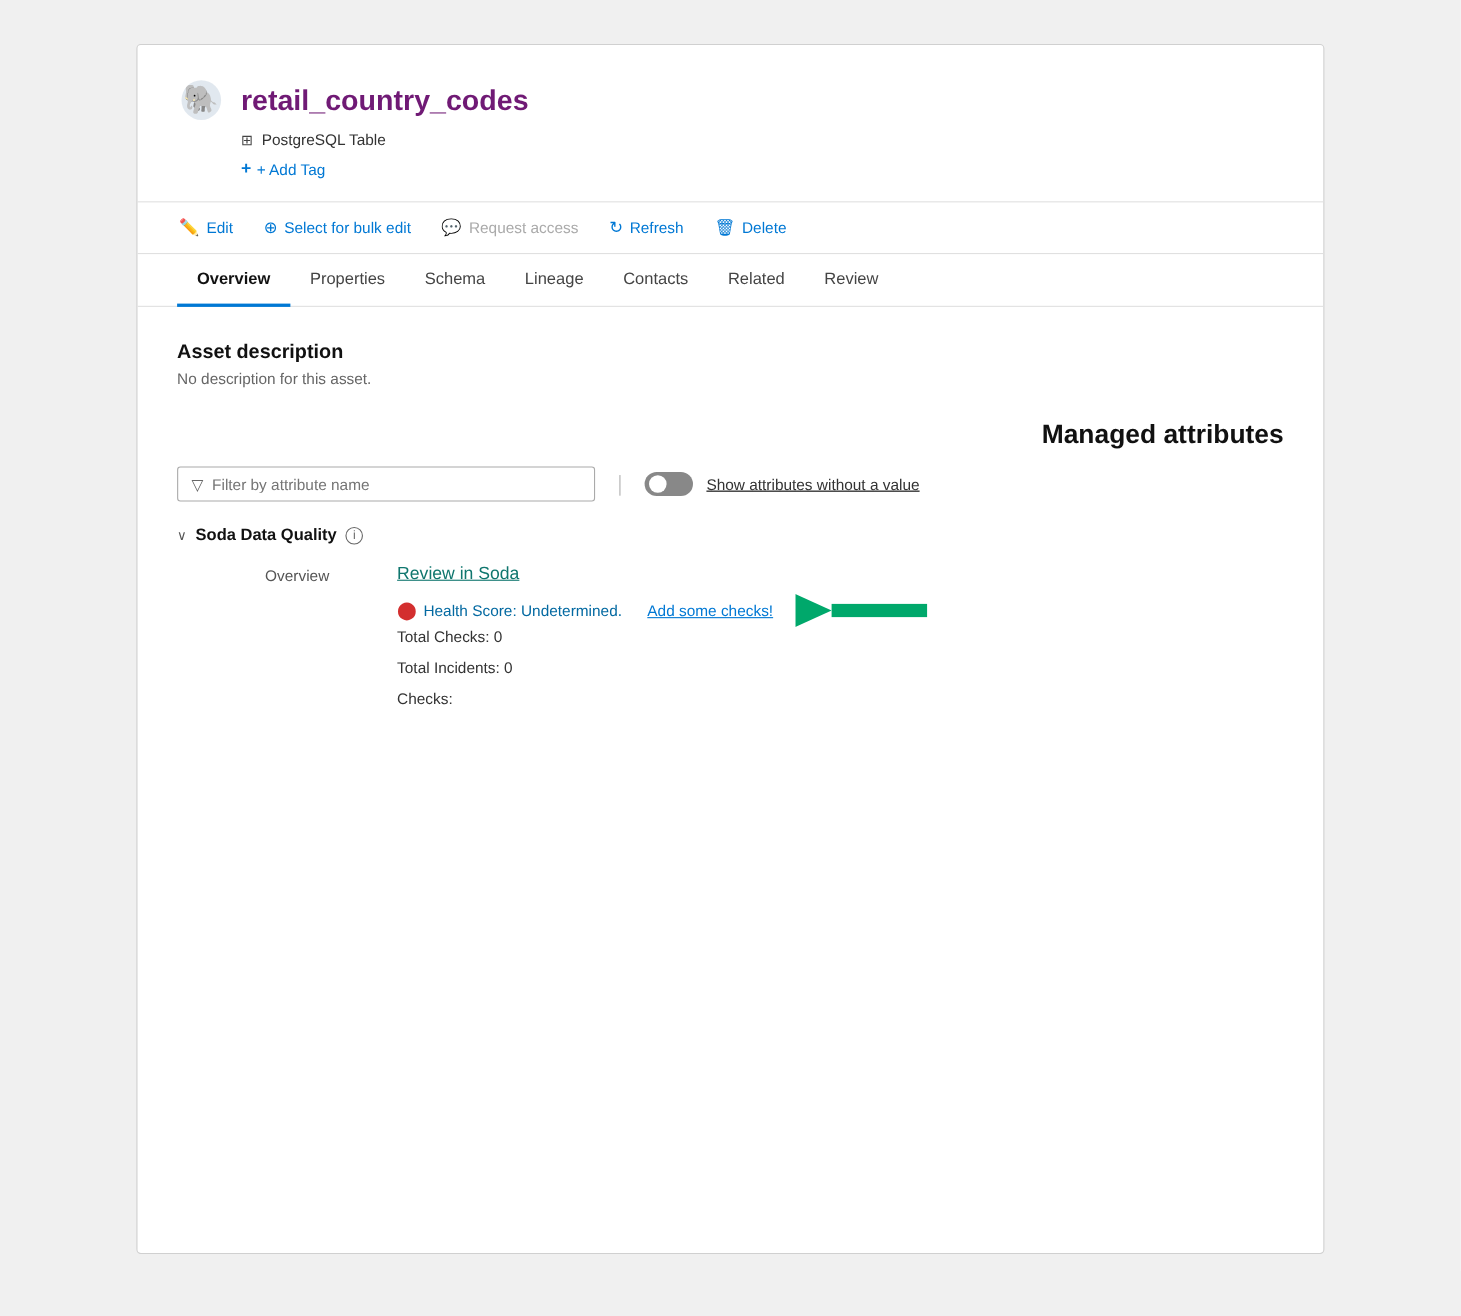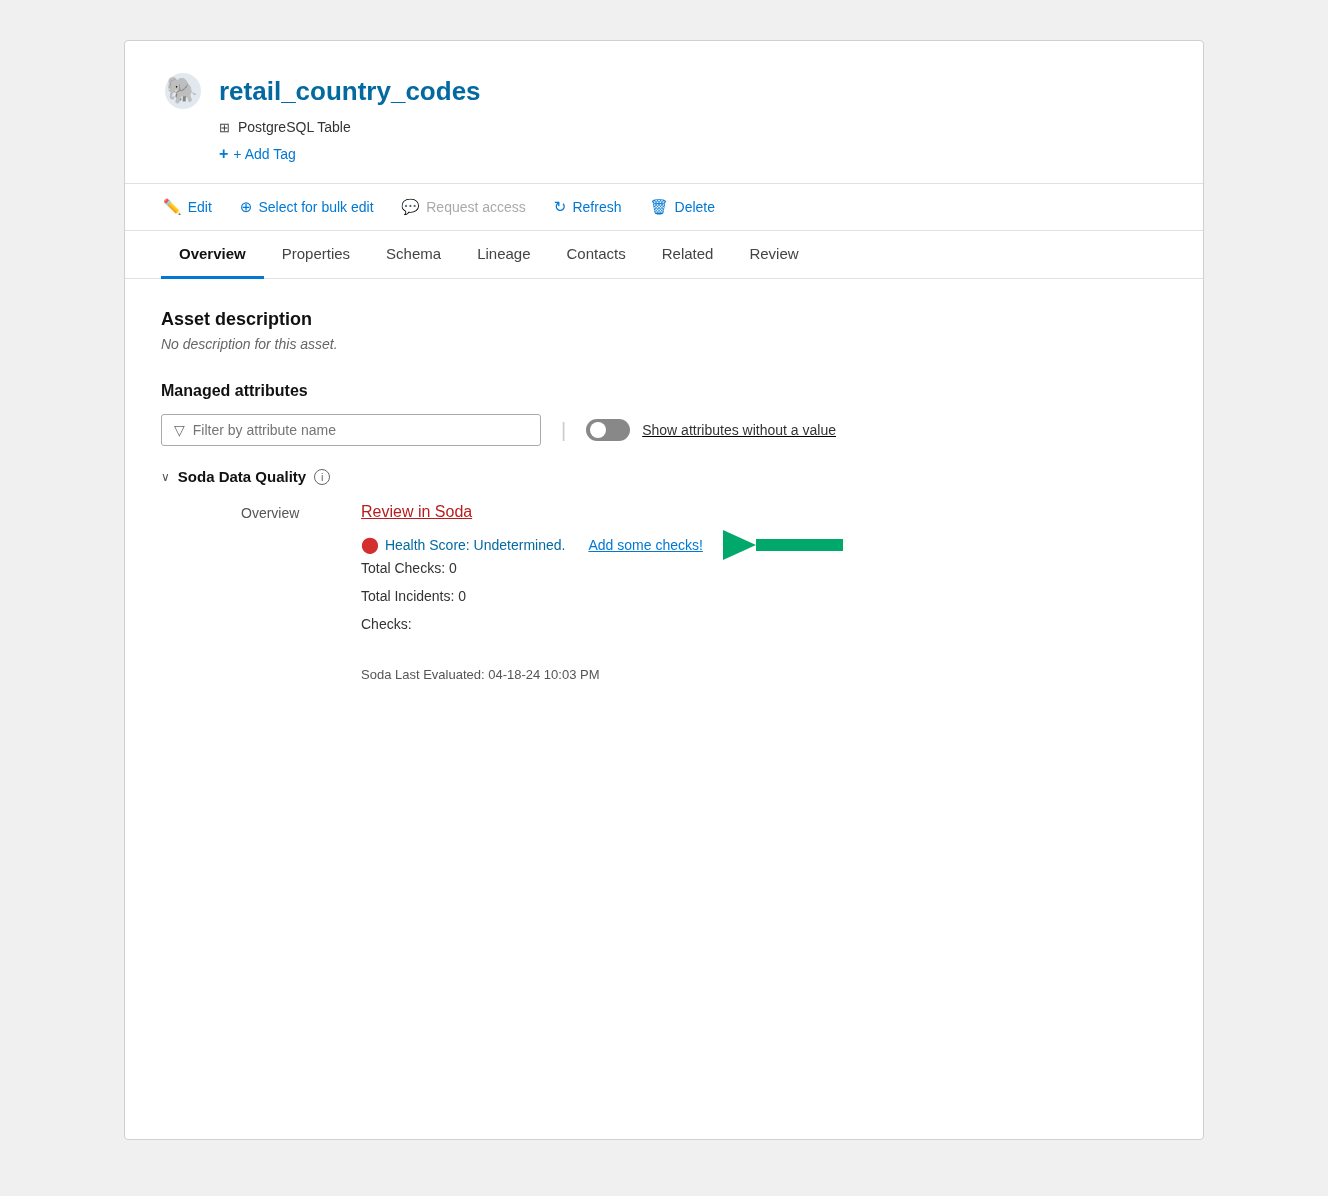--- a/index.html
+++ b/index.html
@@ -33,21 +33,21 @@
       margin-bottom: 6px;
     }
     .postgres-icon {
       width: 44px;
       height: 44px;
       flex-shrink: 0;
     }
     .asset-title {
       font-size: 26px;
       font-weight: 700;
-      color: #0369a1;
+      color: #701a75;
     }
     .asset-subtitle-row {
       display: flex;
       align-items: center;
       gap: 8px;
       margin-left: 58px;
       margin-bottom: 10px;
     }
     .table-icon {
       font-size: 13px;
@@ -127,27 +127,27 @@
     .section-title {
       font-size: 18px;
       font-weight: 700;
       color: #111;
       margin-bottom: 6px;
     }
     .section-desc {
       font-size: 14px;
       color: #666;
       margin-bottom: 30px;
-      font-style: italic;
     }
     .managed-attrs-title {
-      font-size: 16px;
+      font-size: 24px;
       font-weight: 700;
       color: #111;
       margin-bottom: 14px;
+      text-align: right;
     }
     .filter-row {
       display: flex;
       align-items: center;
       gap: 20px;
       margin-bottom: 22px;
     }
     .filter-input-wrap {
       display: flex;
       align-items: center;
@@ -240,21 +240,21 @@
       width: 120px;
       font-size: 14px;
       color: #555;
       flex-shrink: 0;
       padding-top: 2px;
     }
     .soda-val-col {
       flex: 1;
     }
     .soda-link {
-      color: #b91c1c;
+      color: #0f766e;
       font-size: 16px;
       text-decoration: underline;
       cursor: pointer;
     }
     .error-icon {
       color: #d32f2f;
       font-size: 18px;
     }
     .health-link {
       color: #0078d4;
@@ -398,21 +398,20 @@
                 </svg>
               </div>
 
               <div class="stats-block">
                 <div>Total Checks: 0</div>
                 <div>Total Incidents: 0</div>
               </div>
               <div class="checks-label">Checks:</div>
 
               <div class="timestamps">
-                <div>Soda Last Evaluated: 04-18-24 10:03 PM</div>
               </div>
             </div>
           </div>
         </div>
       </div>
     </div>
   </div>
 </div>
 
 </body></html>

